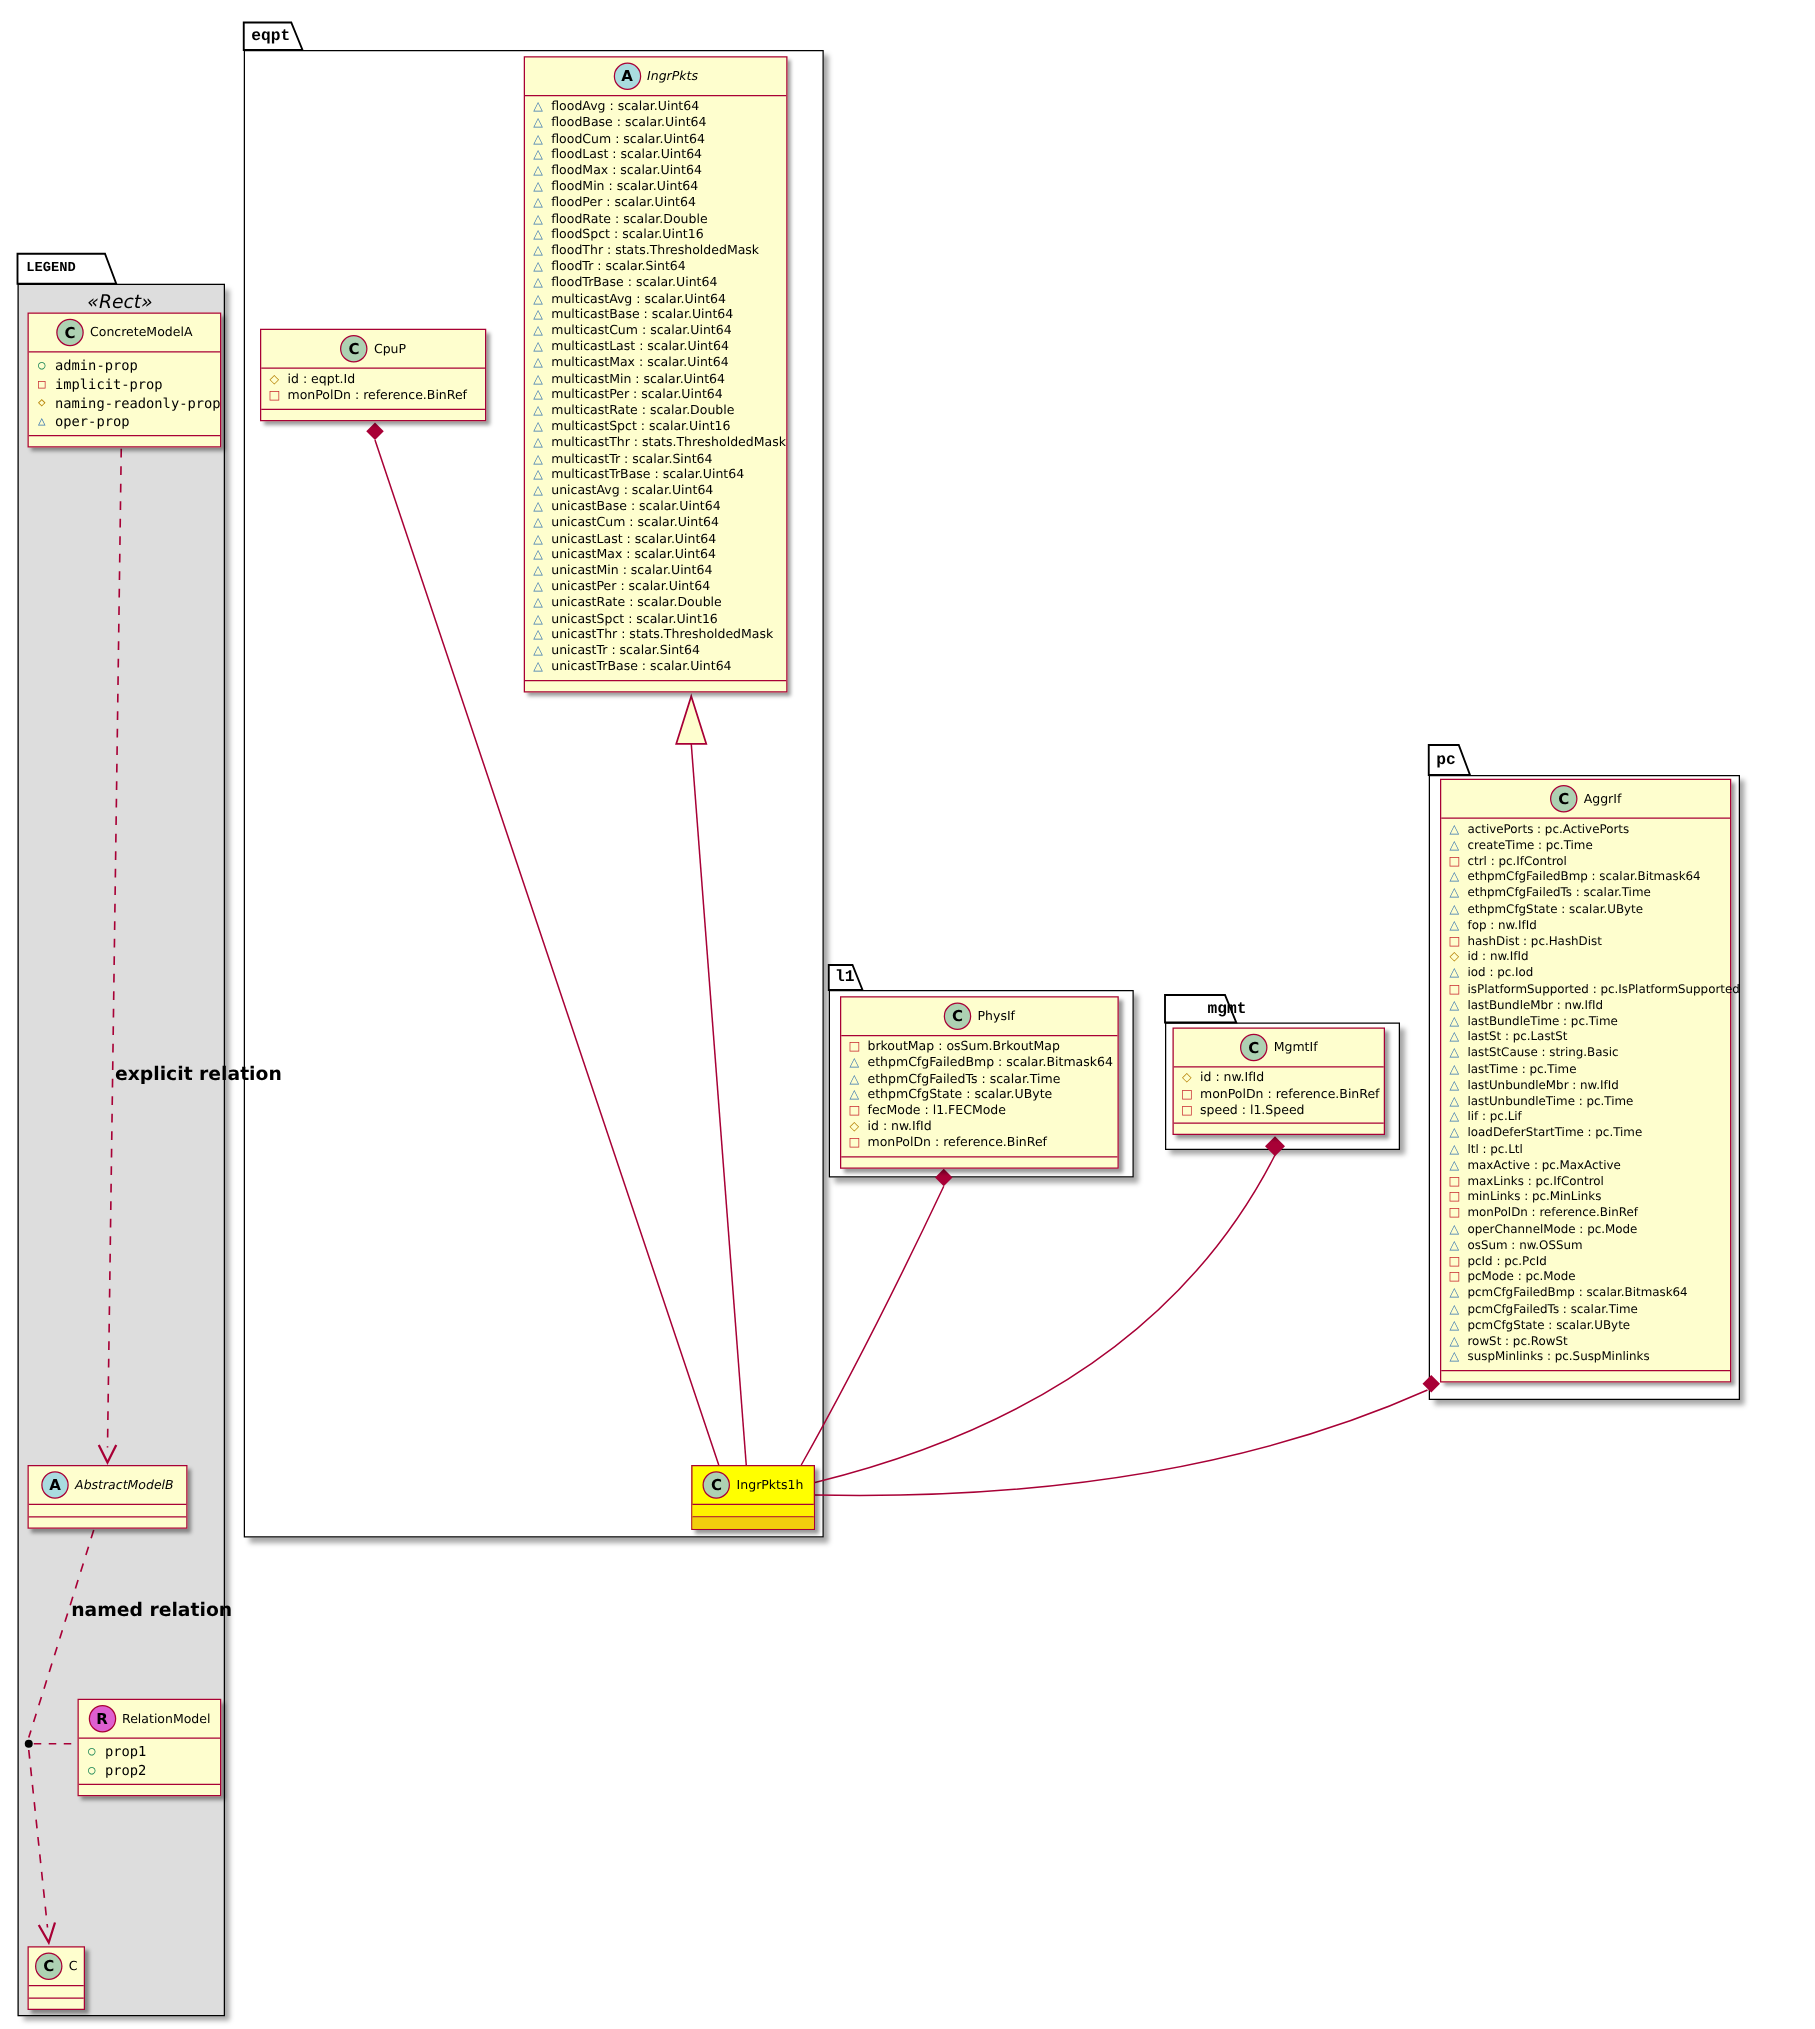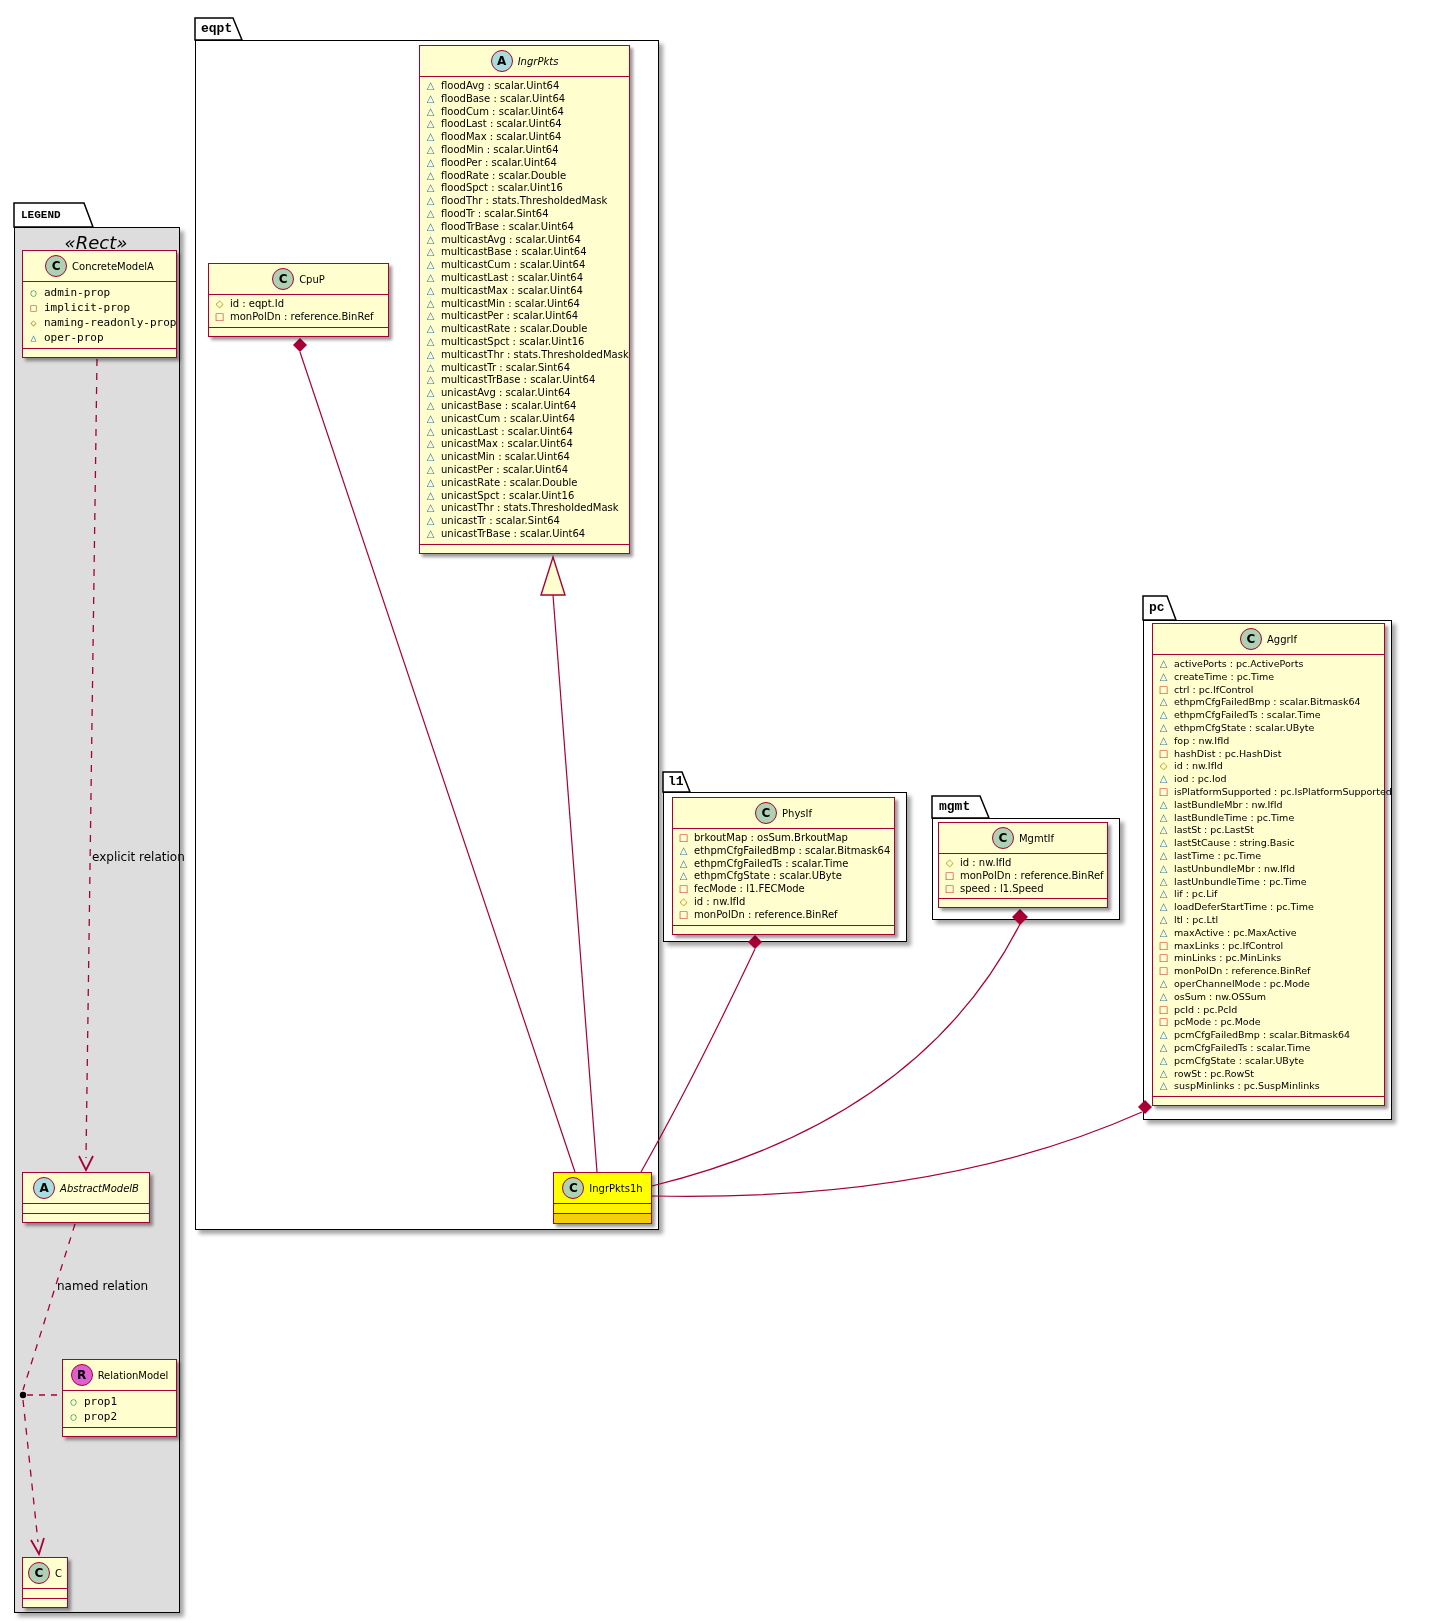--- a/index.html
+++ b/index.html
@@ -27,22 +27,22 @@
   .pic-admin{color:#1C8656;}
   .pic-implicit{color:#C82930;}
   .pic-naming{color:#B8860B;}
   .pic-oper{color:#3A77B0;}
   .cb-footer{height:8px;}
   .cb-empty{height:9px;border-bottom:1.5px solid #A80036;}
   .mono-attrs .attr-row{font-family:"DejaVu Sans Mono",monospace;font-size:11px;line-height:15px;}
   .hl{background:#FFFF00;}
   .hl .cb-empty{background:#FFF200;}
   .hl .cb-footer{background:#F2CE0D;height:9px;}
-  .stereotype{position:absolute;z-index:3;font-style:italic;font-size:18px;text-align:center;}
-  .edge-label{position:absolute;z-index:3;font-size:12px;white-space:nowrap;}
+  .stereotype{position:absolute;z-index:3;font-style:italic;font-size:15px;text-align:center;}
+  .edge-label{position:absolute;z-index:3;font-size:15px;white-space:nowrap;font-weight:bold;}
 </style>
 </head>
 <body>
 
 <div class="canvas">
 
   <div class="pkg-body pkg-grey" style="left:14px;top:227px;width:164px;height:1384px;"></div>
   <div class="pkg-body" style="left:195px;top:40px;width:462px;height:1188px;"></div>
   <div class="pkg-body" style="left:663px;top:792px;width:242px;height:148px;"></div>
   <div class="pkg-body" style="left:932px;top:818px;width:186px;height:100px;"></div>
@@ -77,21 +77,21 @@
     <line x1="75" y1="1224" x2="23" y2="1390" stroke="#A80036" stroke-width="1.3" stroke-dasharray="7,7"></line>
     <circle cx="23" cy="1395" r="3.2" fill="#000"></circle>
     <line x1="23" y1="1400" x2="38" y2="1542" stroke="#A80036" stroke-width="1.3" stroke-dasharray="7,7"></line>
     <polyline points="31,1540 39,1554 44,1538" fill="none" stroke="#A80036" stroke-width="1.8"></polyline>
     <line x1="27" y1="1395" x2="61" y2="1395" stroke="#A80036" stroke-width="1.3" stroke-dasharray="6,6"></line>
   </svg>
 
   <div class="tab-text" style="left:21px;top:205px;font-size:11px;">LEGEND</div>
   <div class="tab-text" style="left:201px;top:19px;">eqpt</div>
   <div class="tab-text" style="left:668px;top:772px;">l1</div>
-  <div class="tab-text" style="left:939px;top:797px;">mgmt</div>
+  <div class="tab-text" style="left:966px;top:797px;">mgmt</div>
   <div class="tab-text" style="left:1149px;top:598px;">pc</div>
 
   <div class="stereotype" style="left:14px;top:232px;width:164px;">«Rect»</div>
   <div class="edge-label" style="left:92px;top:850px;">explicit relation</div>
   <div class="edge-label" style="left:57px;top:1279px;">named relation</div>
 
   <div class="classbox" style="left:22px;top:250px;width:153px;">
     <div class="cb-header">
       <span class="spot">C</span>
       <span class="cb-name">ConcreteModelA</span>

